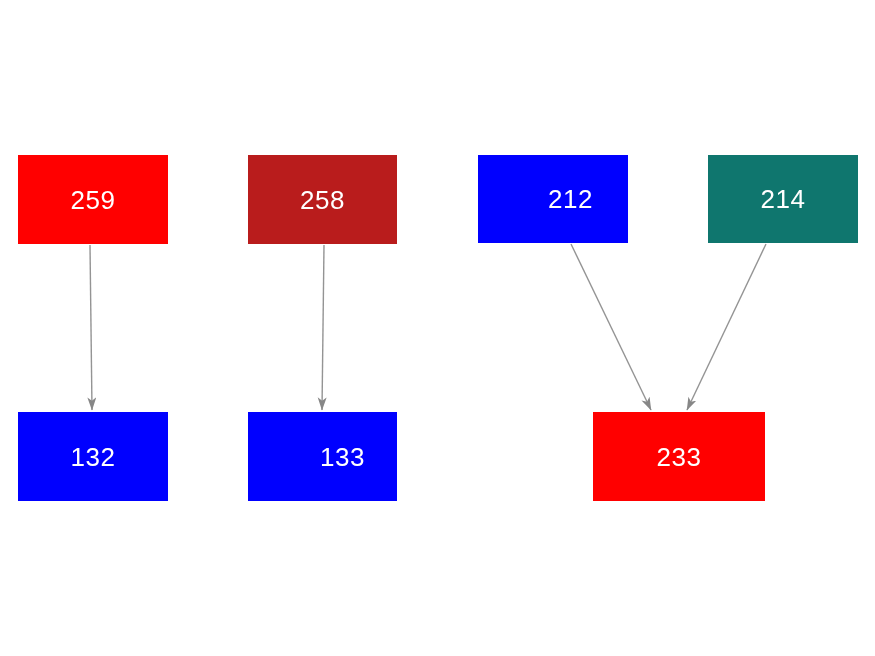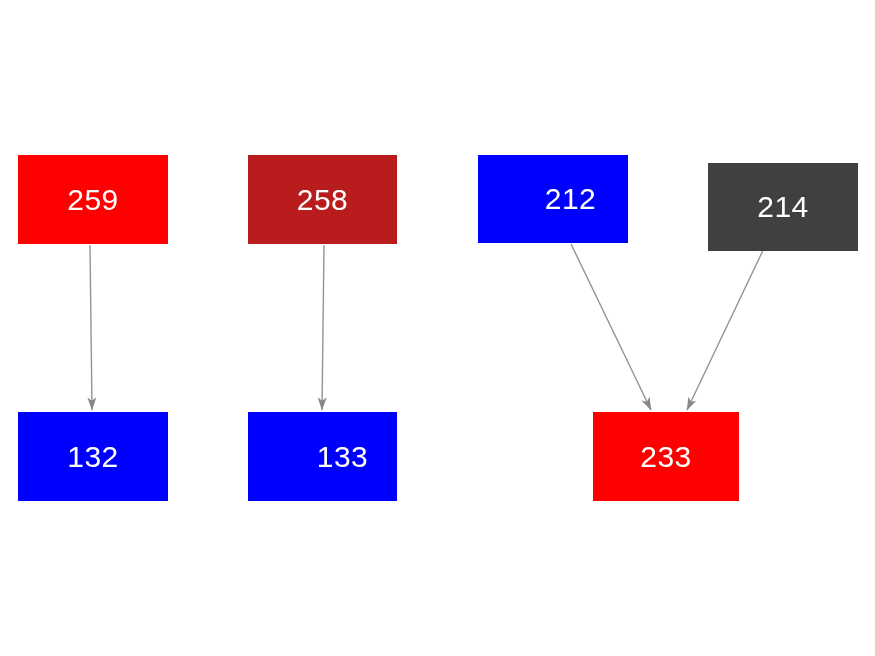--- a/index.html
+++ b/index.html
@@ -24,21 +24,21 @@
     height: 656px;
     pointer-events: none;
   }
   .node {
     position: absolute;
     box-sizing: border-box;
     display: flex;
     align-items: center;
     justify-content: center;
     color: #ffffff;
-    font-size: 30px;
+    font-size: 26px;
     font-family: "Liberation Sans", sans-serif;
     font-weight: normal;
     letter-spacing: 0.5px;
     line-height: 1;
     user-select: none;
   }
   .node-label {
     pointer-events: none;
   }
 </style>
@@ -70,21 +70,21 @@
       </div>
       <div class="node" style="left: 248px; top: 155px; width: 149px; height: 89px; background: #b91c1c;">
         <span class="node-label" style="color: rgb(255, 255, 255);">258</span>
       </div>
       <div class="node" style="left: 248px; top: 412px; width: 149px; height: 89px; background: rgb(0, 0, 255); padding-left: 40px;">
         <span class="node-label" style="color: rgb(255, 255, 255);">133</span>
       </div>
       <div class="node" style="left: 478px; top: 155px; width: 150px; height: 88px; background: rgb(0, 0, 255); padding-left: 35px;">
         <span class="node-label" style="color: rgb(255, 255, 255);">212</span>
       </div>
-      <div class="node" style="left: 708px; top: 155px; width: 150px; height: 88px; background: #404040; margin-top: 8px;">
+      <div class="node" style="left: 708px; top: 155px; width: 150px; height: 88px; background: #0f766e;">
         <span class="node-label" style="color: rgb(255, 255, 255);">214</span>
       </div>
-      <div class="node" style="left: 593px; top: 412px; width: 146px; height: 89px; background: rgb(255, 0, 0);">
+      <div class="node" style="left: 593px; top: 412px; width: 172px; height: 89px; background: rgb(255, 0, 0);">
         <span class="node-label" style="color: rgb(255, 255, 255);">233</span>
       </div>
     </div>
 
 </div>
 
 </body></html>

